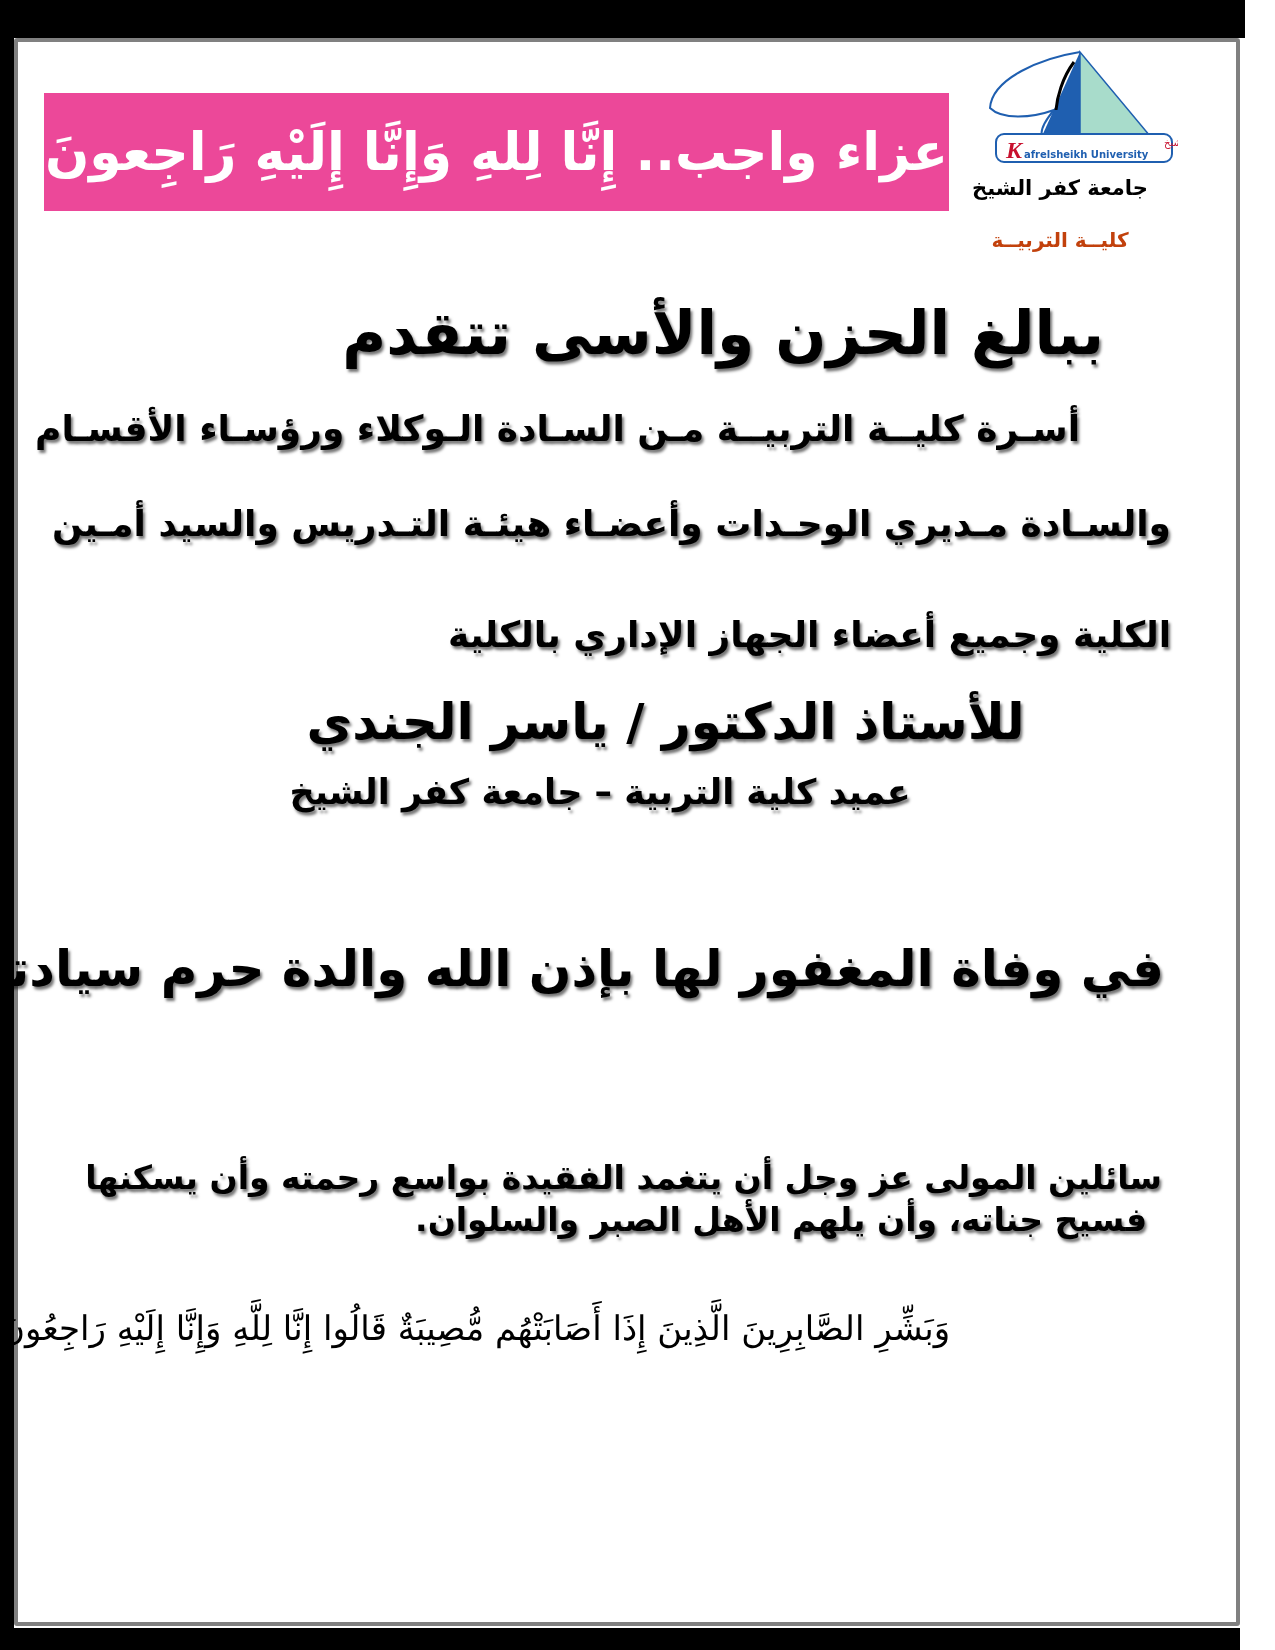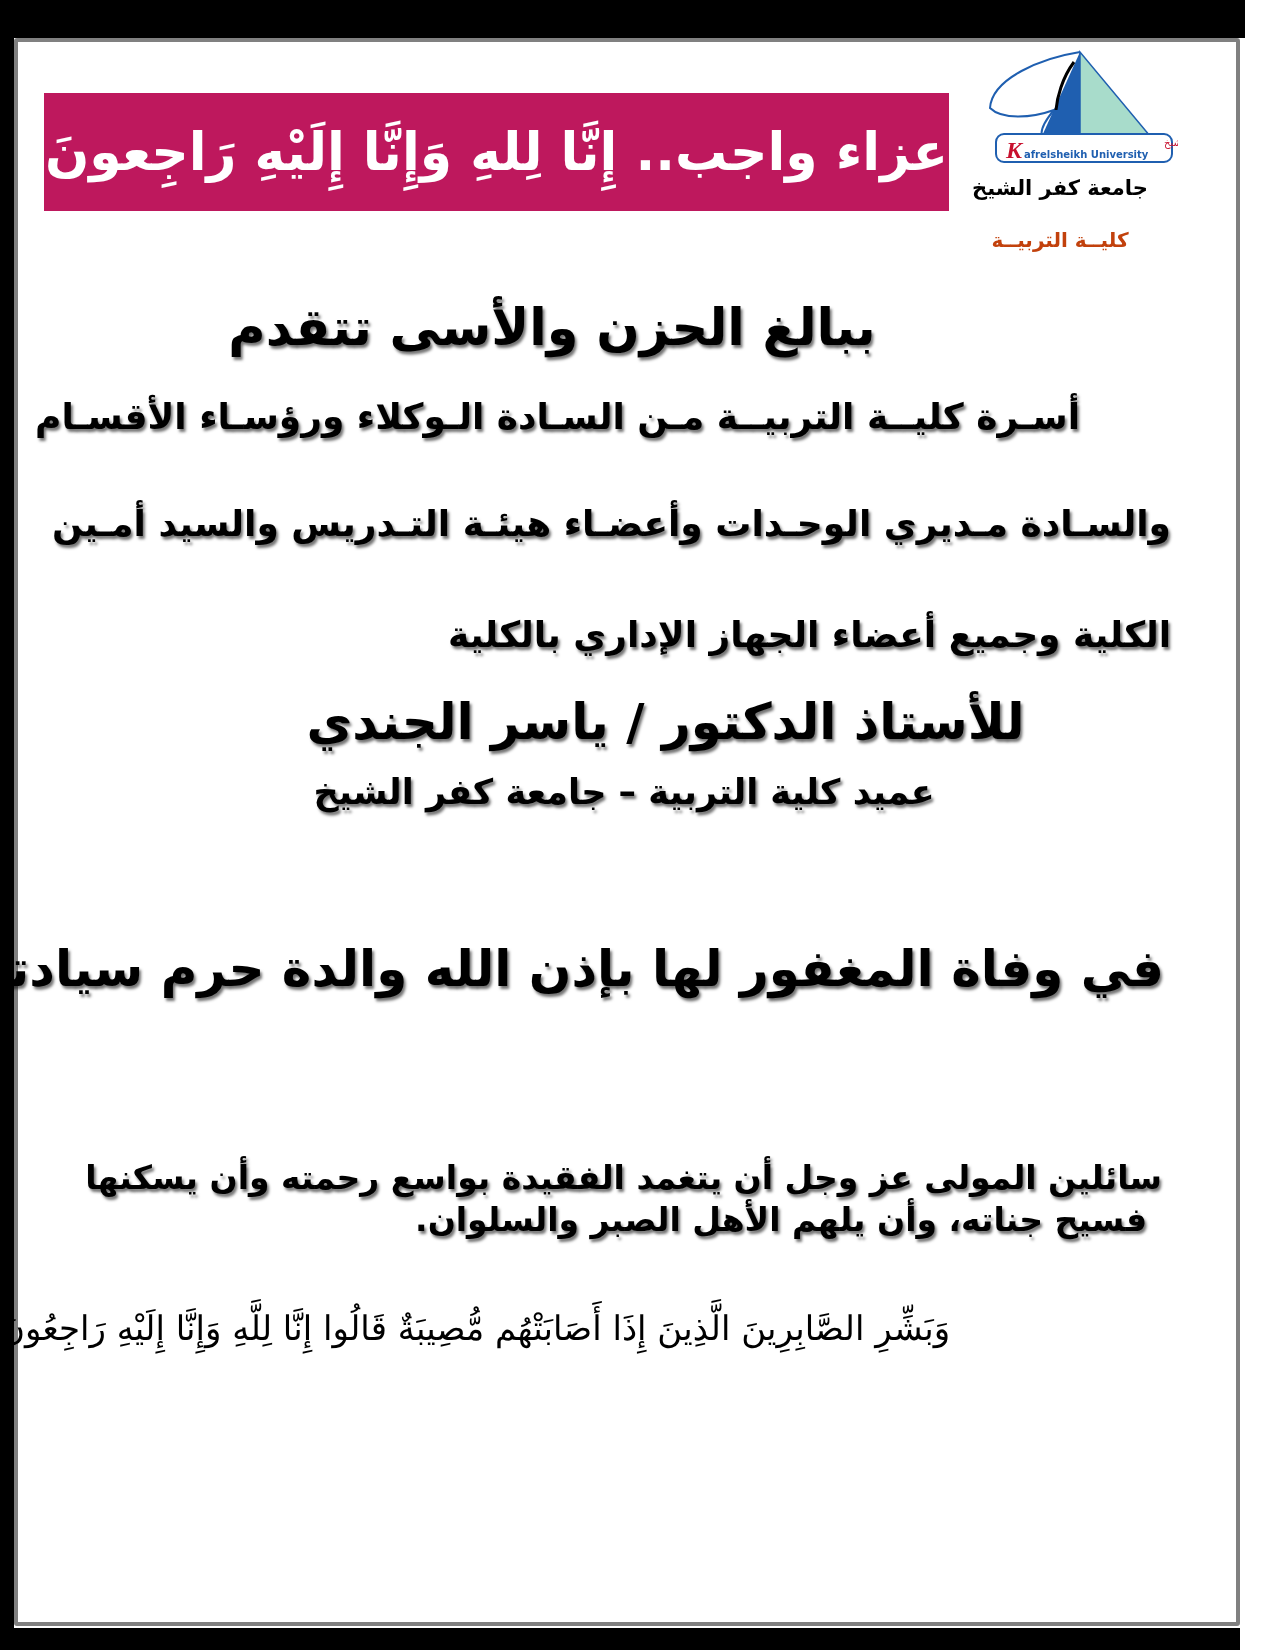--- a/index.html
+++ b/index.html
@@ -10,47 +10,47 @@
   }
   .top-black { position: absolute; left: 0; top: 0; width: 1245px; height: 38px; background: #000; }
   .left-black { position: absolute; left: 0; top: 0; width: 14px; height: 1650px; background: #000; }
   .bottom-black { position: absolute; left: 0; top: 1628px; width: 1240px; height: 22px; background: #000; }
   .page-frame {
     position: absolute; left: 14px; top: 38px; width: 1226px; height: 1588px;
     border: 4px solid #808080; border-radius: 3px; box-sizing: border-box; background: #fff;
   }
   .headline-box {
     position: absolute; left: 44px; top: 93px; width: 905px; height: 118px;
-    background: #be185d; color: #fff; display: flex; align-items: center; justify-content: center;
+    background: #ec4899; color: #fff; display: flex; align-items: center; justify-content: center;
   }
   .headline-text {
     font-family: "DejaVu Sans", sans-serif; font-weight: bold; font-size: 52px;
     direction: rtl; white-space: nowrap; letter-spacing: 0;
   }
   .logo { position: absolute; left: 982px; top: 48px; width: 196px; height: 120px; }
   .uni-name {
     position: absolute; left: 960px; top: 176px; width: 200px; text-align: center;
     direction: rtl; font-weight: bold; font-size: 21px; color: #000;
   }
   .faculty-name {
     position: absolute; left: 980px; top: 228px; width: 160px; text-align: center;
     direction: rtl; font-weight: bold; font-size: 20px; color: #c2410c;
   }
   .shadow { text-shadow: 2px 3px 3px rgba(0,0,0,0.55); }
   .t-line {
     position: absolute; direction: rtl; color: #000; font-weight: bold; white-space: nowrap;
     font-family: "DejaVu Sans", sans-serif;
   }
-  .intro { left: 0; width: 1104px; top: 298px; text-align: center; font-size: 51px; }
+  .intro { left: 0; width: 1104px; top: 298px; text-align: right; font-size: 60px; }
   .p-line { right: 104px; font-size: 36px; }
-  .pl1 { top: 396px; right: 195px; text-align: right; }
+  .pl1 { top: 408px; right: 195px; text-align: right; }
   .pl2 { top: 503px; }
   .pl3 { top: 586px; margin-top: 28px; }
   .name { left: 0; width: 1235px; top: 693px; text-align: center; font-size: 50px; margin-left: 48px; }
-  .title { left: 0; width: 1200px; top: 772px; text-align: center; font-size: 35px; padding-left: 24px; }
+  .title { left: 0; width: 1200px; top: 772px; text-align: center; font-size: 35px; }
   .death { left: 40px; width: 1124px; top: 940px; text-align: center; font-size: 50px; }
   .prayer1 { right: 113px; top: 1140px; font-size: 33px; margin-top: 18px; }
   .prayer2 { right: 128px; top: 1200px; font-size: 33px; }
   .verse {
     left: 0; width: 1230px; top: 1308px; text-align: left; font-size: 34px;
     font-family: "DejaVu Serif", serif; font-weight: normal;
   }
 </style>
 </head>
 <body>

